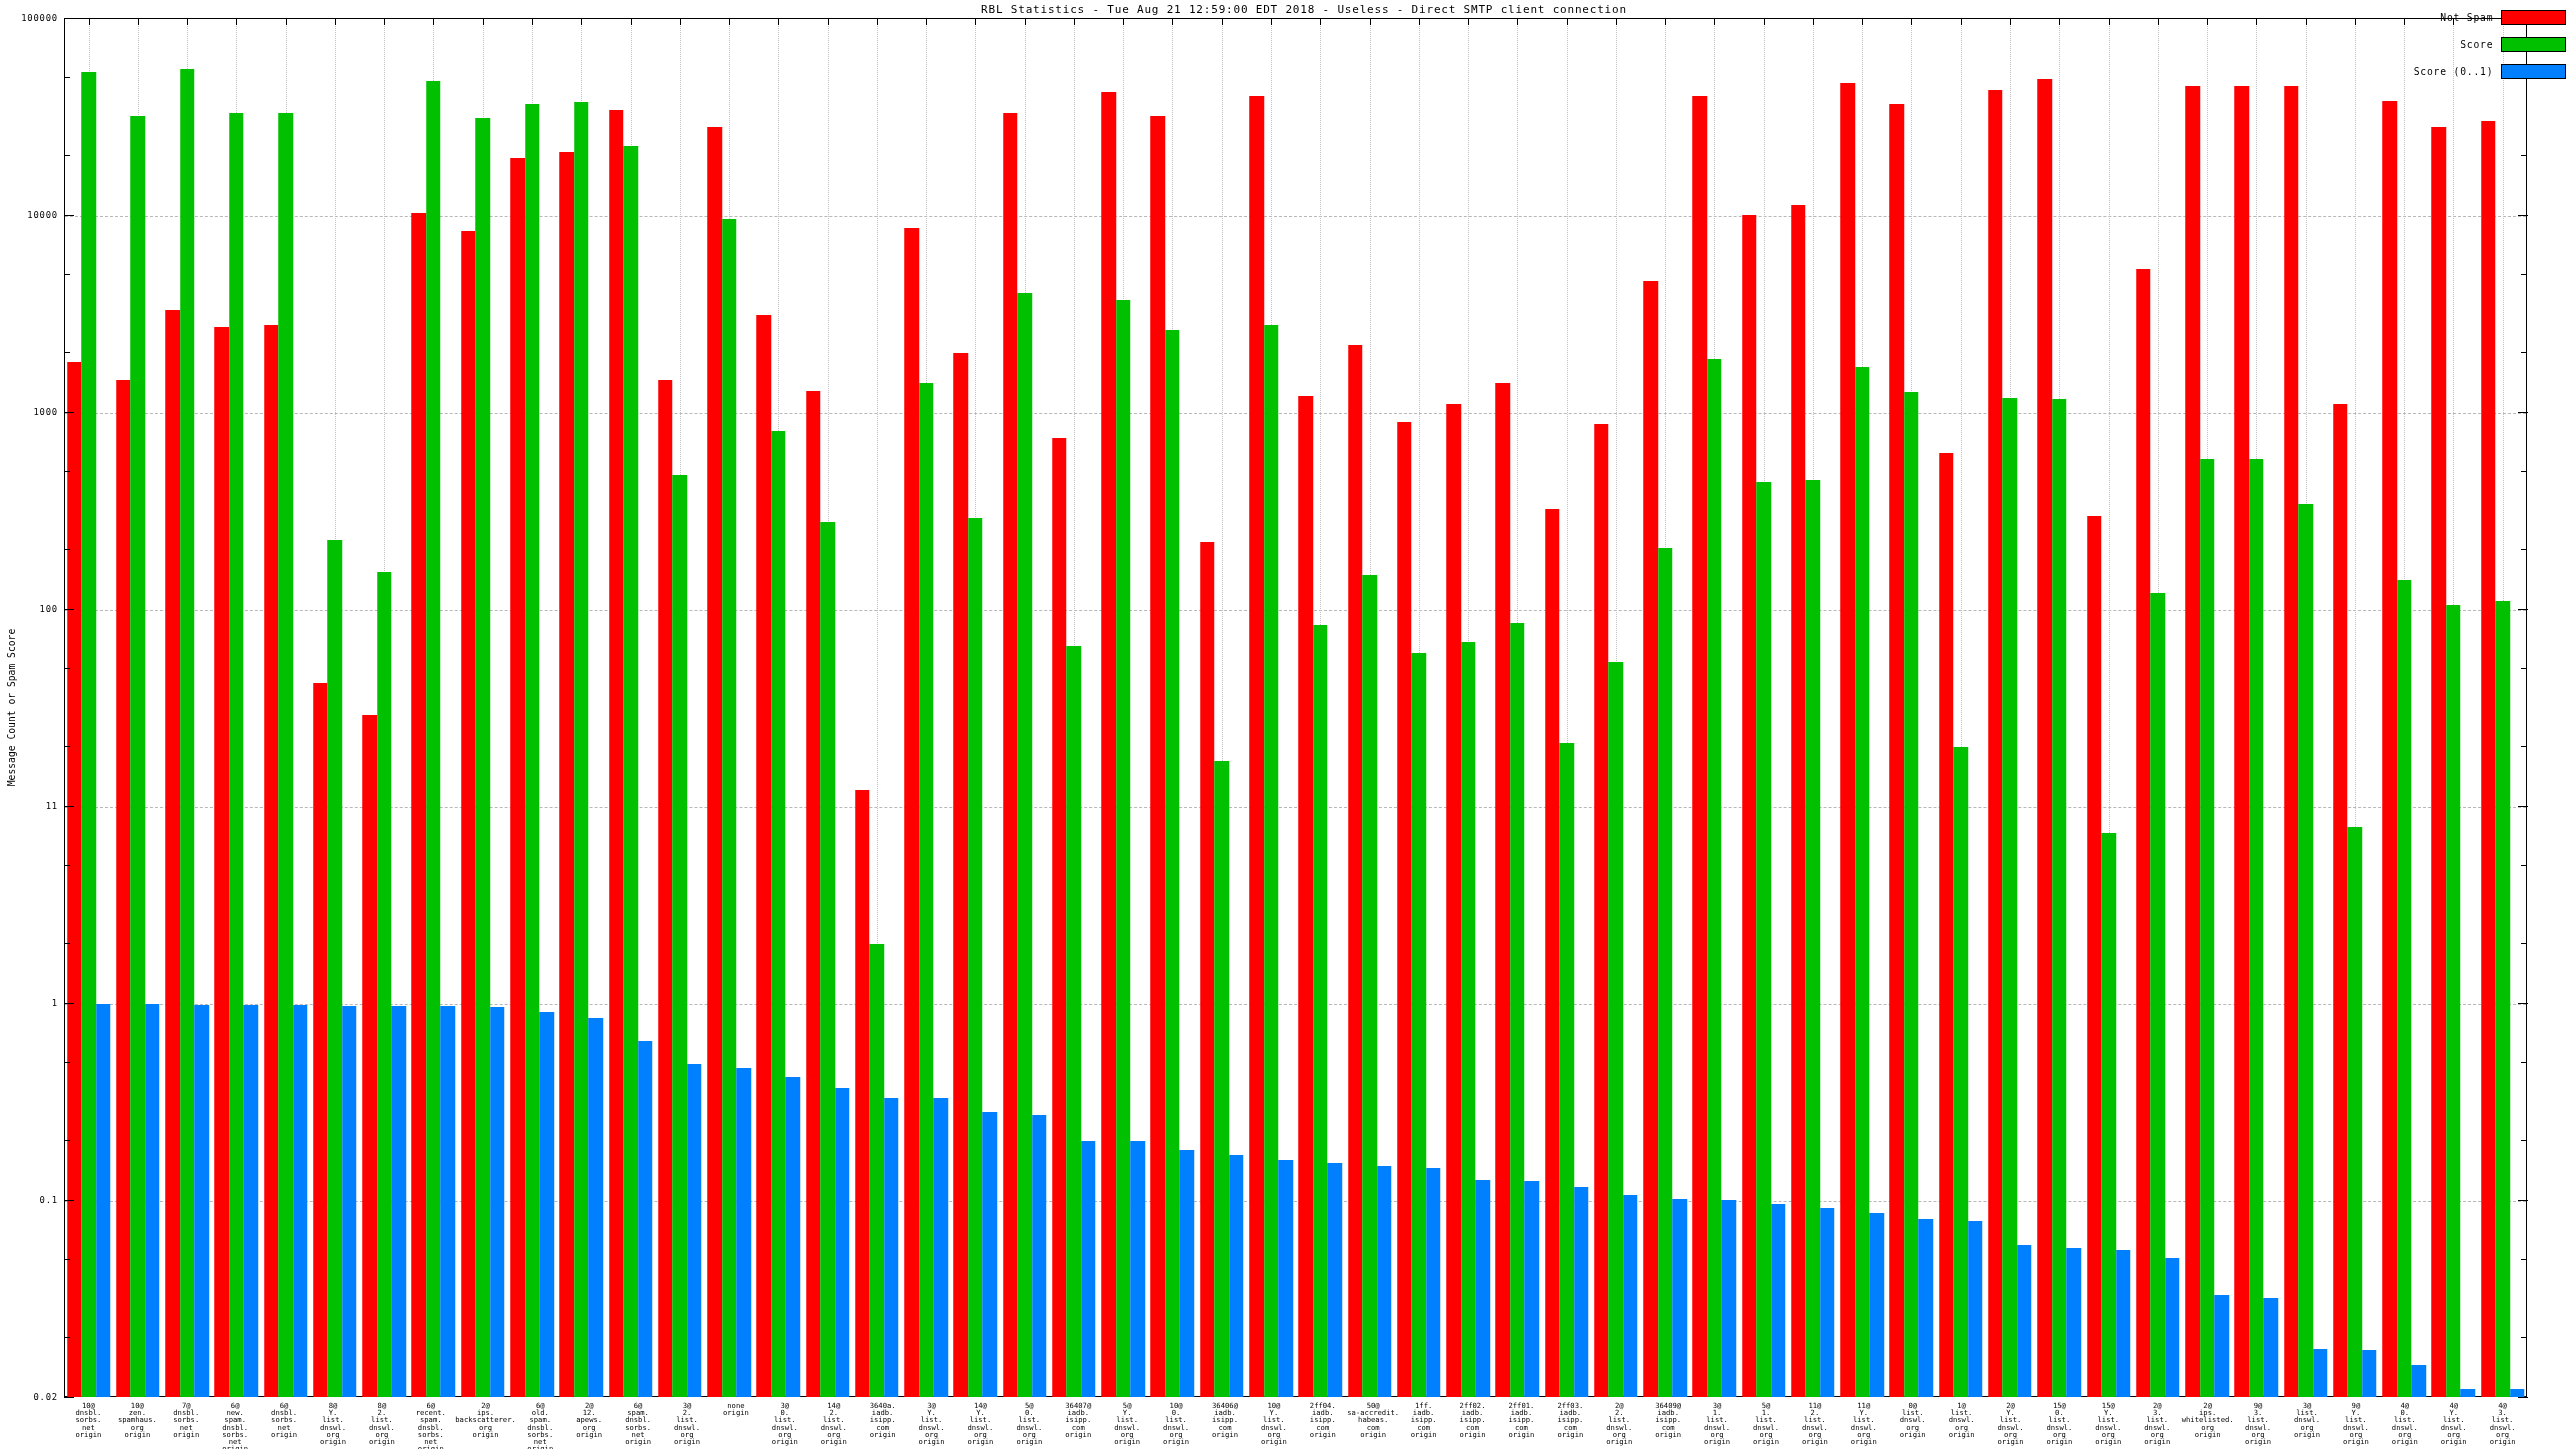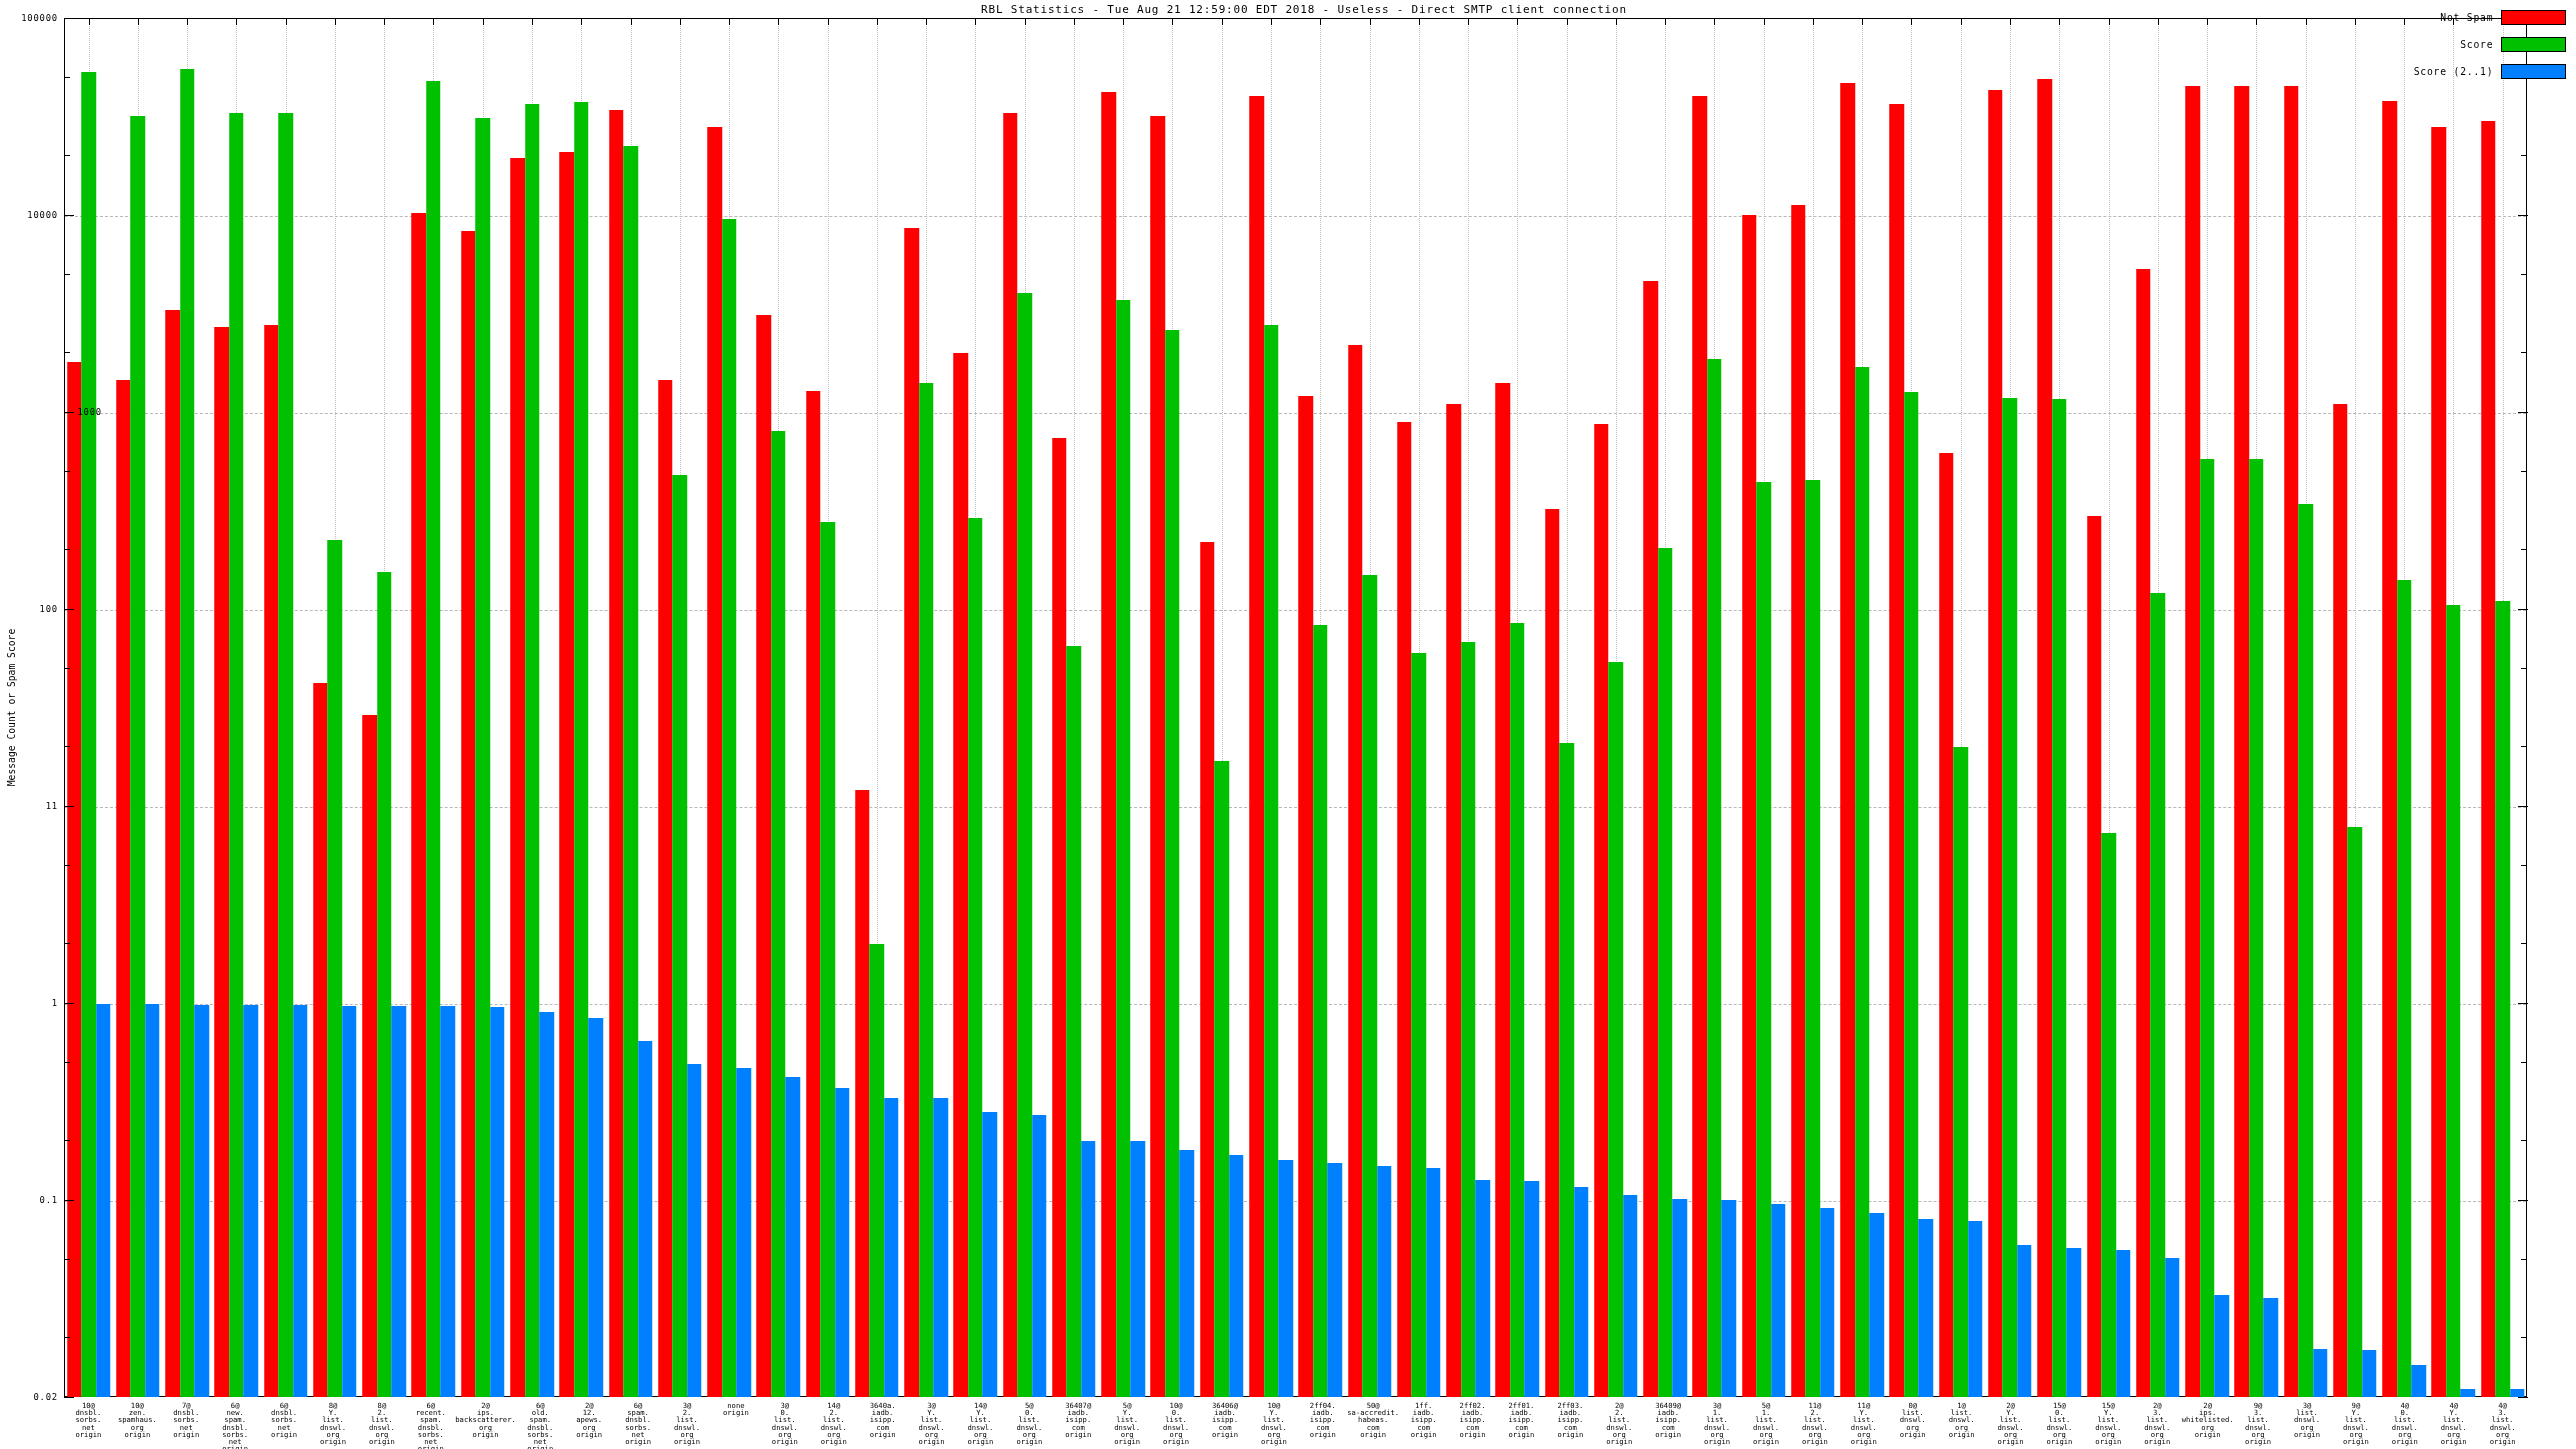--- a/index.html
+++ b/index.html
@@ -829,21 +829,21 @@
     </div>
   <div id="yticks-layer">
       <div class="tick" style="left: 64px; top: 17.7px; width: 9.7px; height: 0.8px;"></div>
       <div class="tick" style="left: 2518px; top: 17.7px; width: 9.7px; height: 0.8px;"></div>
       <div class="ytick-label" style="left: 0px; top: 13px;">100000</div>
       <div class="tick" style="left: 64px; top: 215px; width: 9.7px; height: 0.8px;"></div>
       <div class="tick" style="left: 2518px; top: 215px; width: 9.7px; height: 0.8px;"></div>
       <div class="ytick-label" style="left: 0px; top: 210px;">10000</div>
       <div class="tick" style="left: 64px; top: 412px; width: 9.7px; height: 0.8px;"></div>
       <div class="tick" style="left: 2518px; top: 412px; width: 9.7px; height: 0.8px;"></div>
-      <div class="ytick-label" style="left: 0px; top: 407px; margin-left: 44px;">1000</div>
+      <div class="ytick-label" style="left: 0px; top: 407px;">1000</div>
       <div class="tick" style="left: 64px; top: 609px; width: 9.7px; height: 0.8px;"></div>
       <div class="tick" style="left: 2518px; top: 609px; width: 9.7px; height: 0.8px;"></div>
       <div class="ytick-label" style="left: 0px; top: 604px;">100</div>
       <div class="tick" style="left: 64px; top: 806px; width: 9.7px; height: 0.8px;"></div>
       <div class="tick" style="left: 2518px; top: 806px; width: 9.7px; height: 0.8px;"></div>
       <div class="ytick-label" style="left: 0px; top: 801px;">11</div>
       <div class="tick" style="left: 64px; top: 1003px; width: 9.7px; height: 0.8px;"></div>
       <div class="tick" style="left: 2518px; top: 1003px; width: 9.7px; height: 0.8px;"></div>
       <div class="ytick-label" style="left: 0px; top: 998px;">1</div>
       <div class="tick" style="left: 64px; top: 1200px; width: 9.7px; height: 0.8px;"></div>
@@ -884,18 +884,18 @@
   <div id="legend">
       <div class="legend-row">
         <span class="legend-label">Not Spam</span>
         <div class="legend-swatch" style="background: rgb(255, 0, 0);"></div>
       </div>
       <div class="legend-row">
         <span class="legend-label">Score</span>
         <div class="legend-swatch" style="background: rgb(0, 192, 0);"></div>
       </div>
       <div class="legend-row">
-        <span class="legend-label">Score (2..1)</span>
+        <span class="legend-label">Score (0..1)</span>
         <div class="legend-swatch" style="background: rgb(0, 128, 255);"></div>
       </div>
     </div>
 </div>
 
 
 </body></html>

